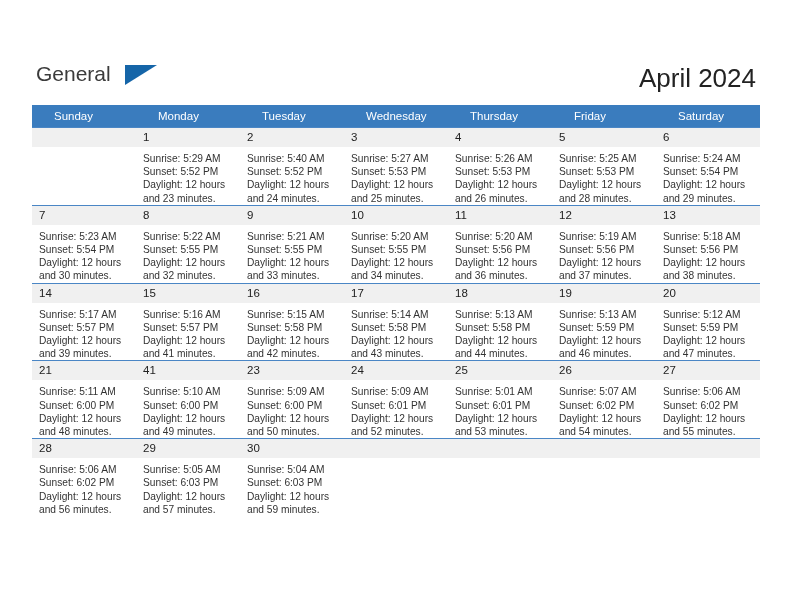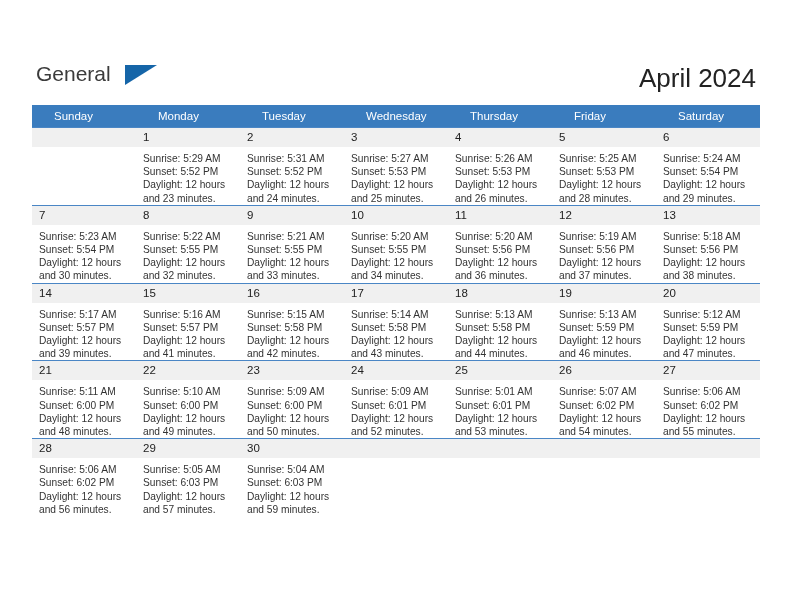--- a/index.html
+++ b/index.html
@@ -178,21 +178,21 @@
             <div class="cell-body">
               <div>Sunrise: 5:29 AM</div>
               <div>Sunset: 5:52 PM</div>
               <div>Daylight: 12 hours</div>
               <div>and 23 minutes.</div>
             </div>
           </td>
           <td>
             <div class="daynum">2</div>
             <div class="cell-body">
-              <div>Sunrise: 5:31 AM</div>
+              <div>Sunrise: 5:40 AM</div>
               <div>Sunset: 5:52 PM</div>
               <div>Daylight: 12 hours</div>
               <div>and 24 minutes.</div>
             </div>
           </td>
           <td>
             <div class="daynum">3</div>
             <div class="cell-body">
               <div>Sunrise: 5:27 AM</div>
               <div>Sunset: 5:53 PM</div>
@@ -362,21 +362,21 @@
           <td>
             <div class="daynum">21</div>
             <div class="cell-body">
               <div>Sunrise: 5:11 AM</div>
               <div>Sunset: 6:00 PM</div>
               <div>Daylight: 12 hours</div>
               <div>and 48 minutes.</div>
             </div>
           </td>
           <td>
-            <div class="daynum">22</div>
+            <div class="daynum">41</div>
             <div class="cell-body">
               <div>Sunrise: 5:10 AM</div>
               <div>Sunset: 6:00 PM</div>
               <div>Daylight: 12 hours</div>
               <div>and 49 minutes.</div>
             </div>
           </td>
           <td>
             <div class="daynum">23</div>
             <div class="cell-body">

